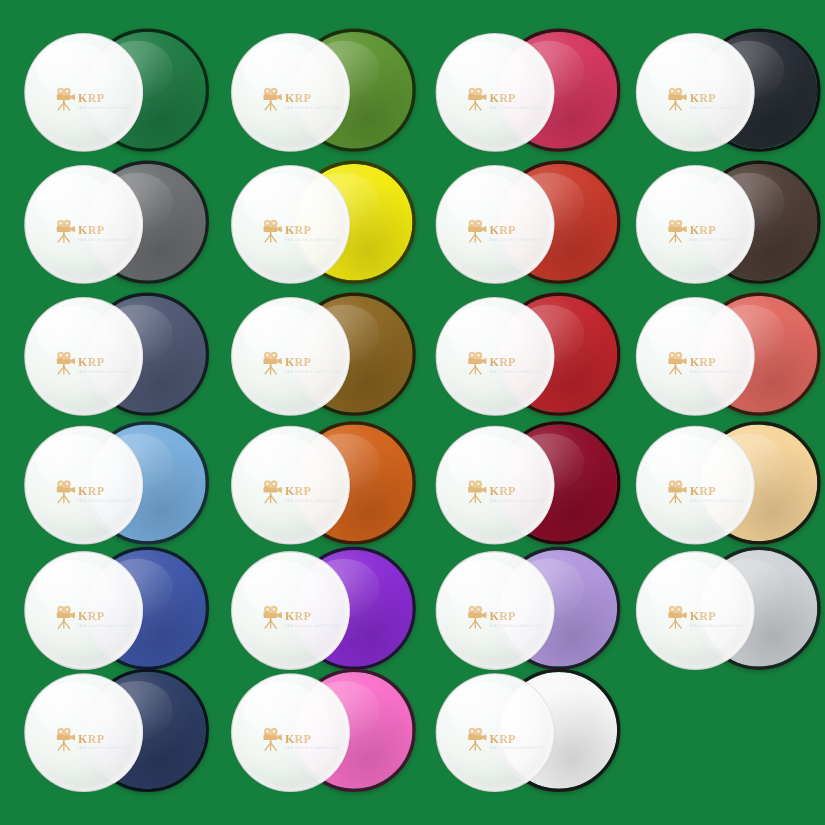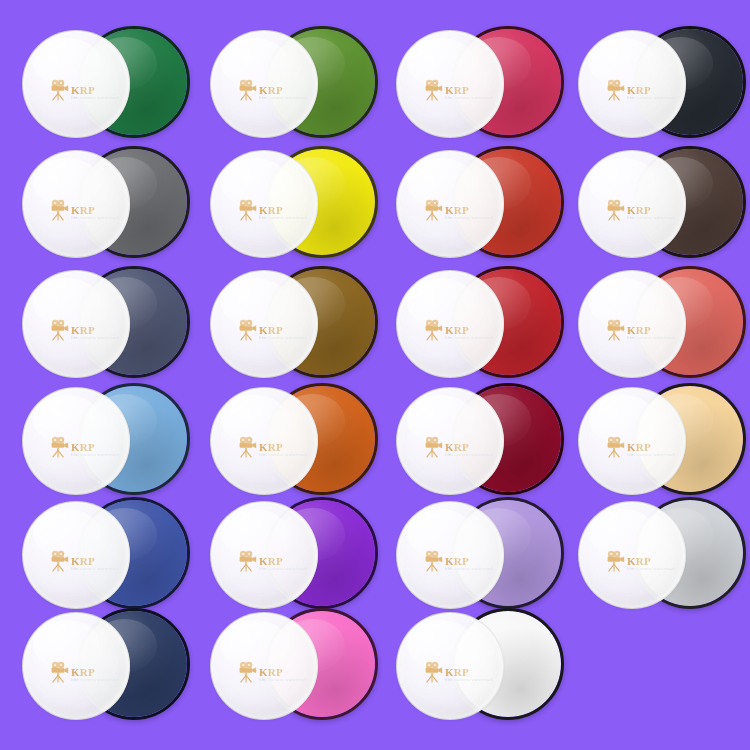--- a/index.html
+++ b/index.html
@@ -150,21 +150,21 @@
     width: 108px;
     height: 108px;
     border-radius: 50%;
     background: rgba(255,255,255,0.30);
     box-shadow: inset -2px 0 6px rgba(255,255,255,0.45);
   }
 </style>
 </head>
 <body>
 
-<div id="swatch-grid" style="background: #8b5cf6; text-align: center;">
+<div id="swatch-grid" style="background: #15803d; text-align: center;">
     <div class="swatch-cell" title="Green" style="left: 22px; top: 26px;">
       <div class="color-disc" title="Green" style="border-color: rgb(10, 42, 23);">
         <div class="color-fill" style="background: radial-gradient(circle at 34% 26%, rgba(255, 255, 255, 0.2) 0%, rgba(255, 255, 255, 0.04) 34%, rgba(255, 255, 255, 0) 58%), radial-gradient(circle at 62% 74%, rgba(0, 0, 0, 0.16) 0%, rgba(0, 0, 0, 0) 62%), rgb(31, 122, 67);"></div>
       </div>
       <div class="clear-disc">
         <div class="brand-mark">
           <span class="camera-icon"><svg width="20" height="22" viewBox="0 0 20 22" aria-hidden="true">
               <circle cx="6.2" cy="4.0" r="3.3" fill="#e2b36e"></circle>
               <circle cx="12.0" cy="4.0" r="3.3" fill="#e2b36e"></circle>
               <circle cx="6.2" cy="4.0" r="1.1" fill="#fbf1df"></circle>

